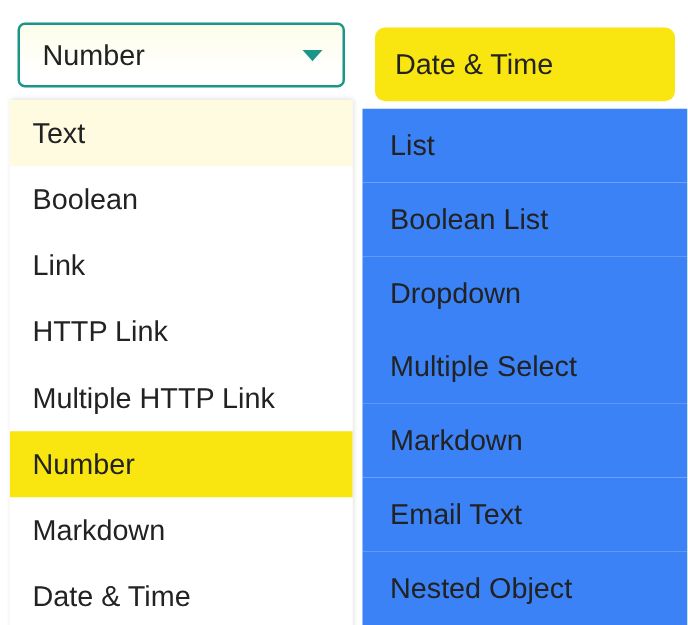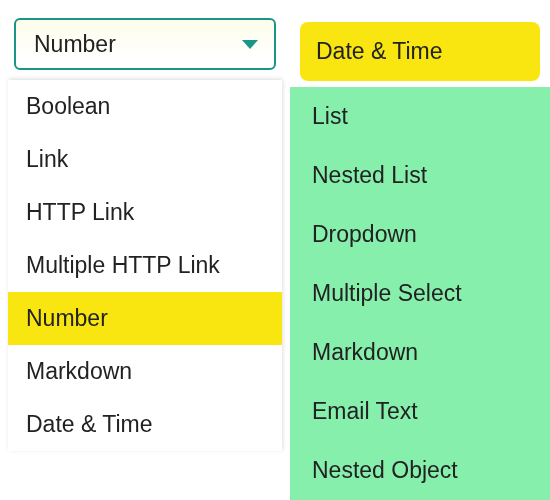--- a/index.html
+++ b/index.html
@@ -72,52 +72,53 @@
       background: #f9e610;
     }
     .right-list {
       background: #fff;
     }
     .right-item {
       padding: 16px 22px;
       font-size: 23px;
       color: #222;
       cursor: pointer;
-      background: #86efac;
+      background: #3b82f6;
     }
     .right-item.selected {
       background: #f9e610;
       border-radius: 8px;
       margin: 4px 10px 6px 10px;
       padding: 16px 16px;
     }
   </style>
 </head>
 <body>
 
 <div class="left-panel">
   <div class="select-trigger">
     <span class="select-trigger-label">Number</span>
     <span class="chevron"></span>
   </div>
   <div class="options-list" id="left-list">
+      <div class="option-item hovered">Text</div>
       <div class="option-item">Boolean</div>
       <div class="option-item">Link</div>
       <div class="option-item">HTTP Link</div>
       <div class="option-item">Multiple HTTP Link</div>
       <div class="option-item selected">Number</div>
       <div class="option-item">Markdown</div>
       <div class="option-item">Date &amp; Time</div>
     </div>
 </div>
 
 <div class="right-panel">
   <div class="right-list" id="right-list">
       <div class="right-item selected">Date &amp; Time</div>
       <div class="right-item">List</div>
-      <div class="right-item">Nested List</div>
+      <div class="right-item">Boolean List</div>
       <div class="right-item">Dropdown</div>
       <div class="right-item">Multiple Select</div>
       <div class="right-item">Markdown</div>
       <div class="right-item">Email Text</div>
       <div class="right-item">Nested Object</div>
     </div>
 </div>
 
 </body></html>

